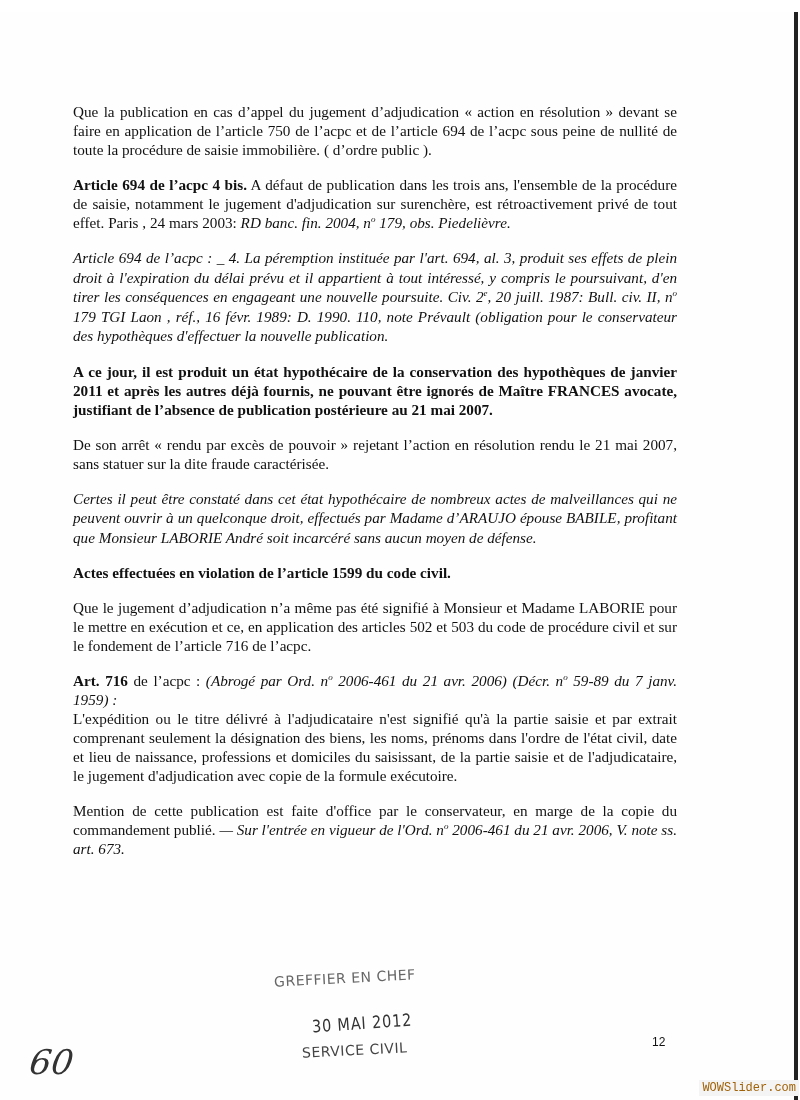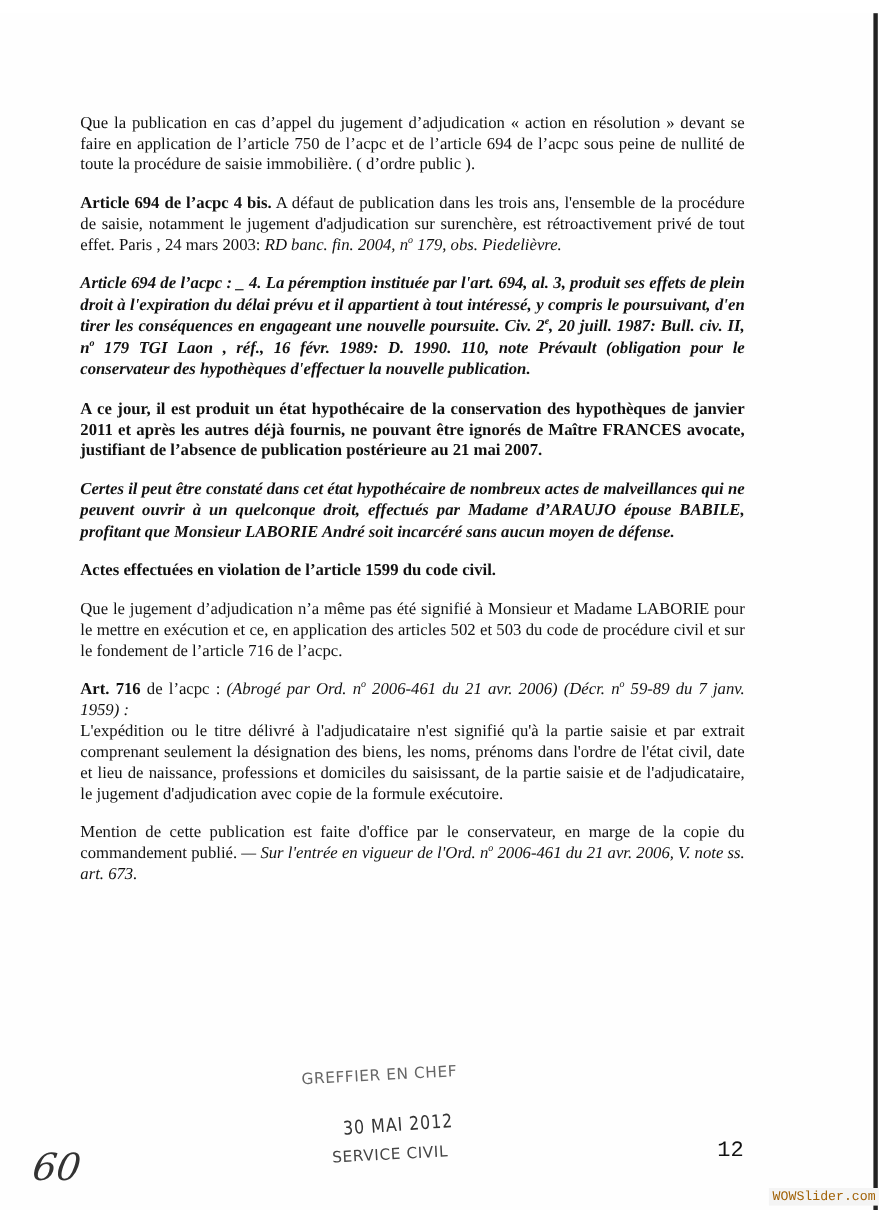--- a/index.html
+++ b/index.html
@@ -18,38 +18,38 @@
   .content {
     position: absolute; left: 73px; top: 90px; width: 604px;
     font-size: 15.2px; line-height: 19px;
   }
   p { margin: 0 0 16px 0; text-align: justify; }
   .bi { font-weight: bold; }
   .b { font-weight: bold; }
   .i { font-style: italic; }
   sup { font-size: 9px; line-height: 0; }
   .p-bold { font-weight: bold; line-height: 19px; }
-  .p-bolditalic { font-weight: bold; font-style: italic; line-height: 19.5px; }
+  .p-bolditalic { font-weight: normal; font-style: italic; line-height: 19.5px; }
 
   .stamp {
     position: absolute; font-family: "DejaVu Sans", sans-serif;
     color: #555; letter-spacing: 0.5px;
   }
   .stamp-greffier { left: 274px; top: 958px; font-size: 14px; transform: rotate(-3deg); color:#666; }
   .stamp-date { left: 303px; top: 1001px; font-size: 17px; transform: rotate(-4deg) scaleX(0.85); color:#333; letter-spacing:1px; }
   .stamp-service { left: 302px; top: 1030px; font-size: 14px; transform: rotate(-3deg); color:#444; }
 
   .handwritten {
     position: absolute; left: 30px; top: 1030px; font-size: 34px;
     font-family: "DejaVu Serif", serif; font-style: italic; font-weight: normal;
     color: #333; transform: skewX(-8deg);
   }
   .page-number {
-    position: absolute; left: 652px; top: 1023px; font-size: 20px;
-    font-family: Liberation Mono, monospace; color: #111;
+    position: absolute; left: 652px; top: 1023px; font-size: 12px;
+    font-family: Liberation Sans, sans-serif; color: #111;
   }
   .watermark {
     position: absolute; right: 1px; bottom: 4px;
     font-family: Liberation Mono, monospace; font-size: 12px; color: #a16207;
     background: #f4f4f4; padding: 1px 3px;
   }
 </style>
 </head>
 <body>
 
@@ -62,20 +62,21 @@
       <span class="bi">Article 694 de l’acpc 4 bis.</span><span> A défaut de publication dans les trois ans, l'ensemble de la procédure de saisie, notamment le jugement d'adjudication sur surenchère, est rétroactivement privé de tout effet.   Paris ,   24 mars 2003: </span><span class="i"><span>RD banc. fin. 2004, n</span><sup>o</sup><span> 179, obs. Piedelièvre.</span></span>
     </p>
 
     <p class="p-bolditalic">
       <span>Article 694 de l’acpc : _  4. La péremption instituée par l'art. 694, al. 3, produit ses effets de plein droit à l'expiration du délai prévu et il appartient à tout intéressé, y compris le poursuivant, d'en tirer les conséquences en engageant une nouvelle poursuite.  Civ. 2</span><sup>e</sup><span>,  20 juill. 1987: Bull. civ. II, n</span><sup>o</sup><span> 179     TGI Laon ,  réf.,  16 févr. 1989: D. 1990. 110, note Prévault   (obligation pour le conservateur des hypothèques d'effectuer la nouvelle publication.</span>
     </p>
 
     <p class="p-bold">A ce jour, il est produit un  état hypothécaire de la conservation des hypothèques de janvier 2011 et après les autres déjà fournis, ne pouvant être ignorés de Maître FRANCES avocate, justifiant de l’absence de publication postérieure au 21 mai 2007.</p>
 
 
+    <p>De son arrêt «  rendu par excès de pouvoir » rejetant l’action en résolution rendu le 21 mai 2007, sans statuer sur la dite fraude caractérisée.</p>
 
     <p class="p-bolditalic">Certes il peut être constaté dans cet état hypothécaire de nombreux actes de malveillances qui ne peuvent ouvrir à un quelconque droit, effectués par Madame d’ARAUJO épouse BABILE, profitant que Monsieur LABORIE André soit incarcéré sans aucun moyen de défense.</p>
 
     <p class="b">Actes effectuées en violation de l’article 1599 du code civil.</p>
 
     <p>Que le jugement d’adjudication  n’a même pas été signifié à Monsieur et Madame LABORIE pour le mettre en exécution et ce, en application des articles 502 et 503 du code de procédure civil et sur le fondement de l’article 716 de l’acpc.</p>
 
     <p style="margin-bottom:16px">
       <span class="b">Art. 716</span><span> de l’acpc : </span><span class="i"><span>(Abrogé par  Ord. n</span><sup>o</sup><span> 2006-461 du 21 avr. 2006)      (Décr.  n</span><sup>o</sup><span> 59-89 du 7 janv. 1959) :</span></span><br>
       <span>L'expédition ou le titre délivré à l'adjudicataire n'est signifié qu'à la partie saisie et par extrait comprenant seulement la désignation des biens, les noms, prénoms dans l'ordre de l'état civil, date et lieu de naissance, professions et domiciles du saisissant, de la partie saisie et de l'adjudicataire, le jugement d'adjudication avec copie de la formule exécutoire.</span>

